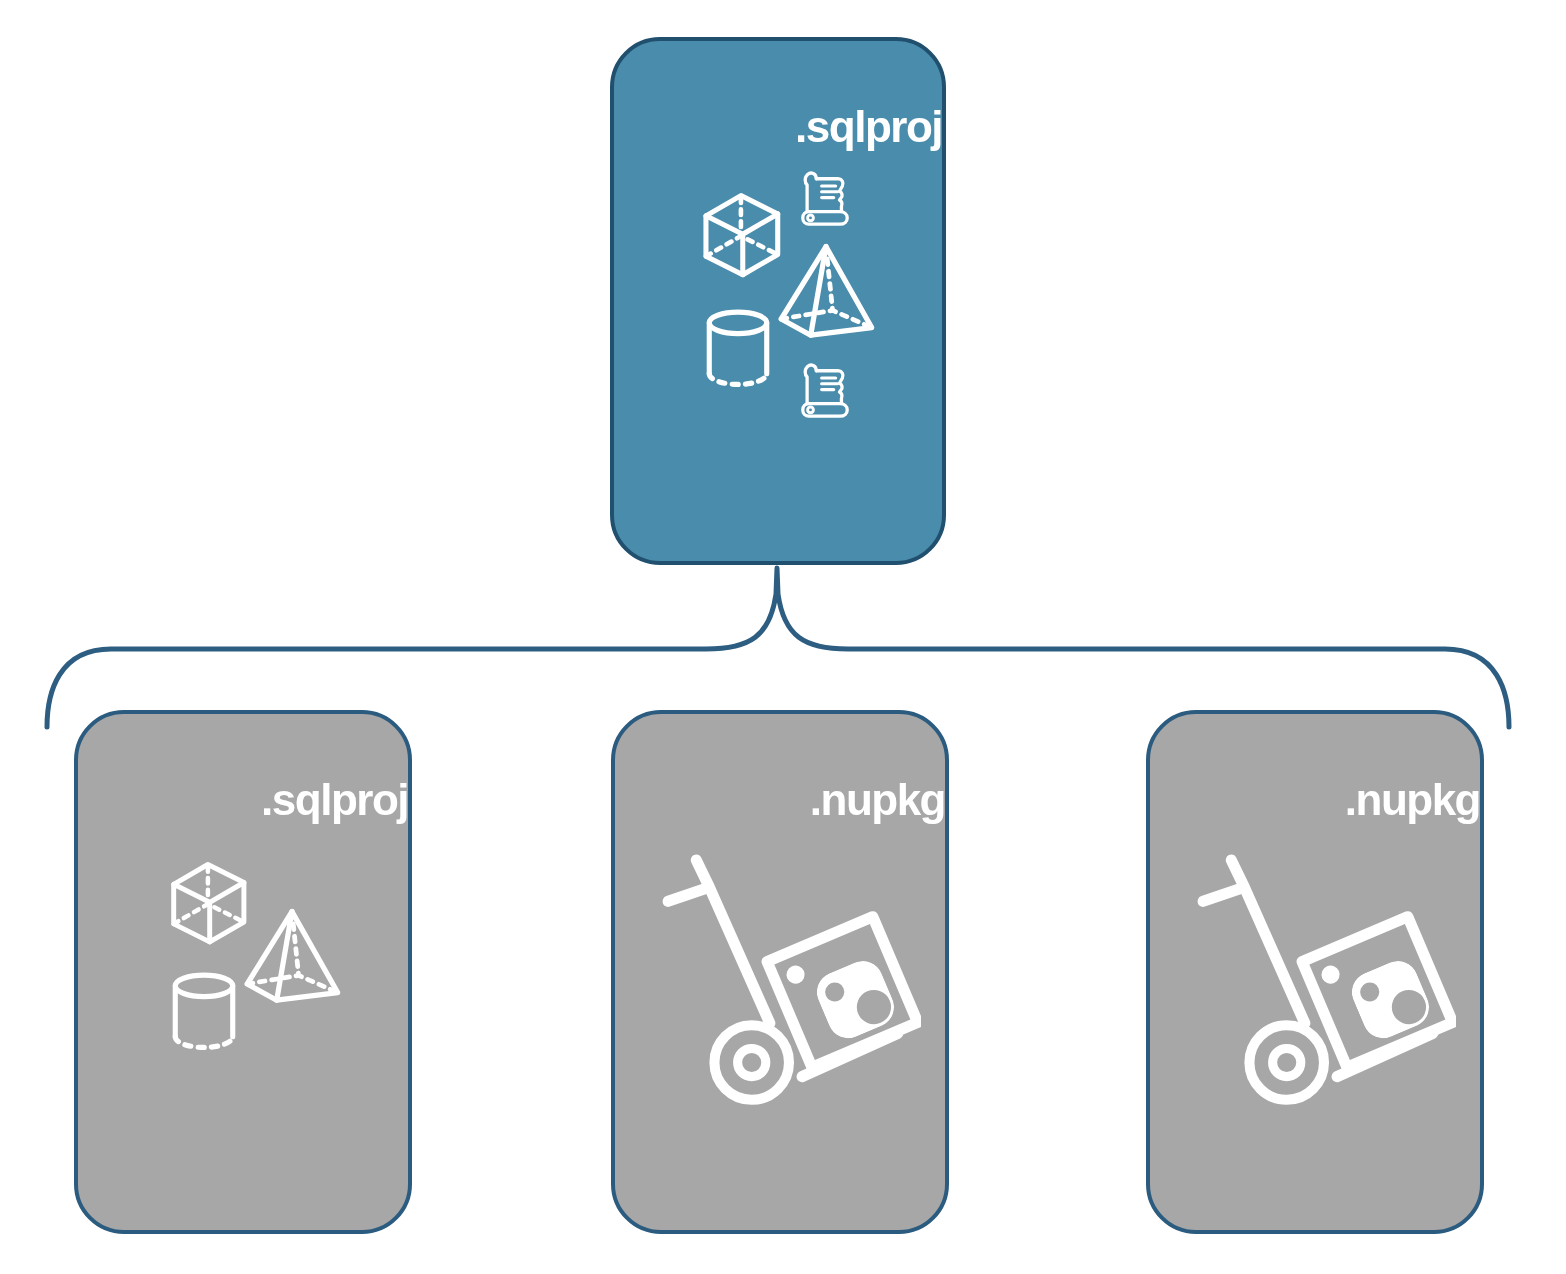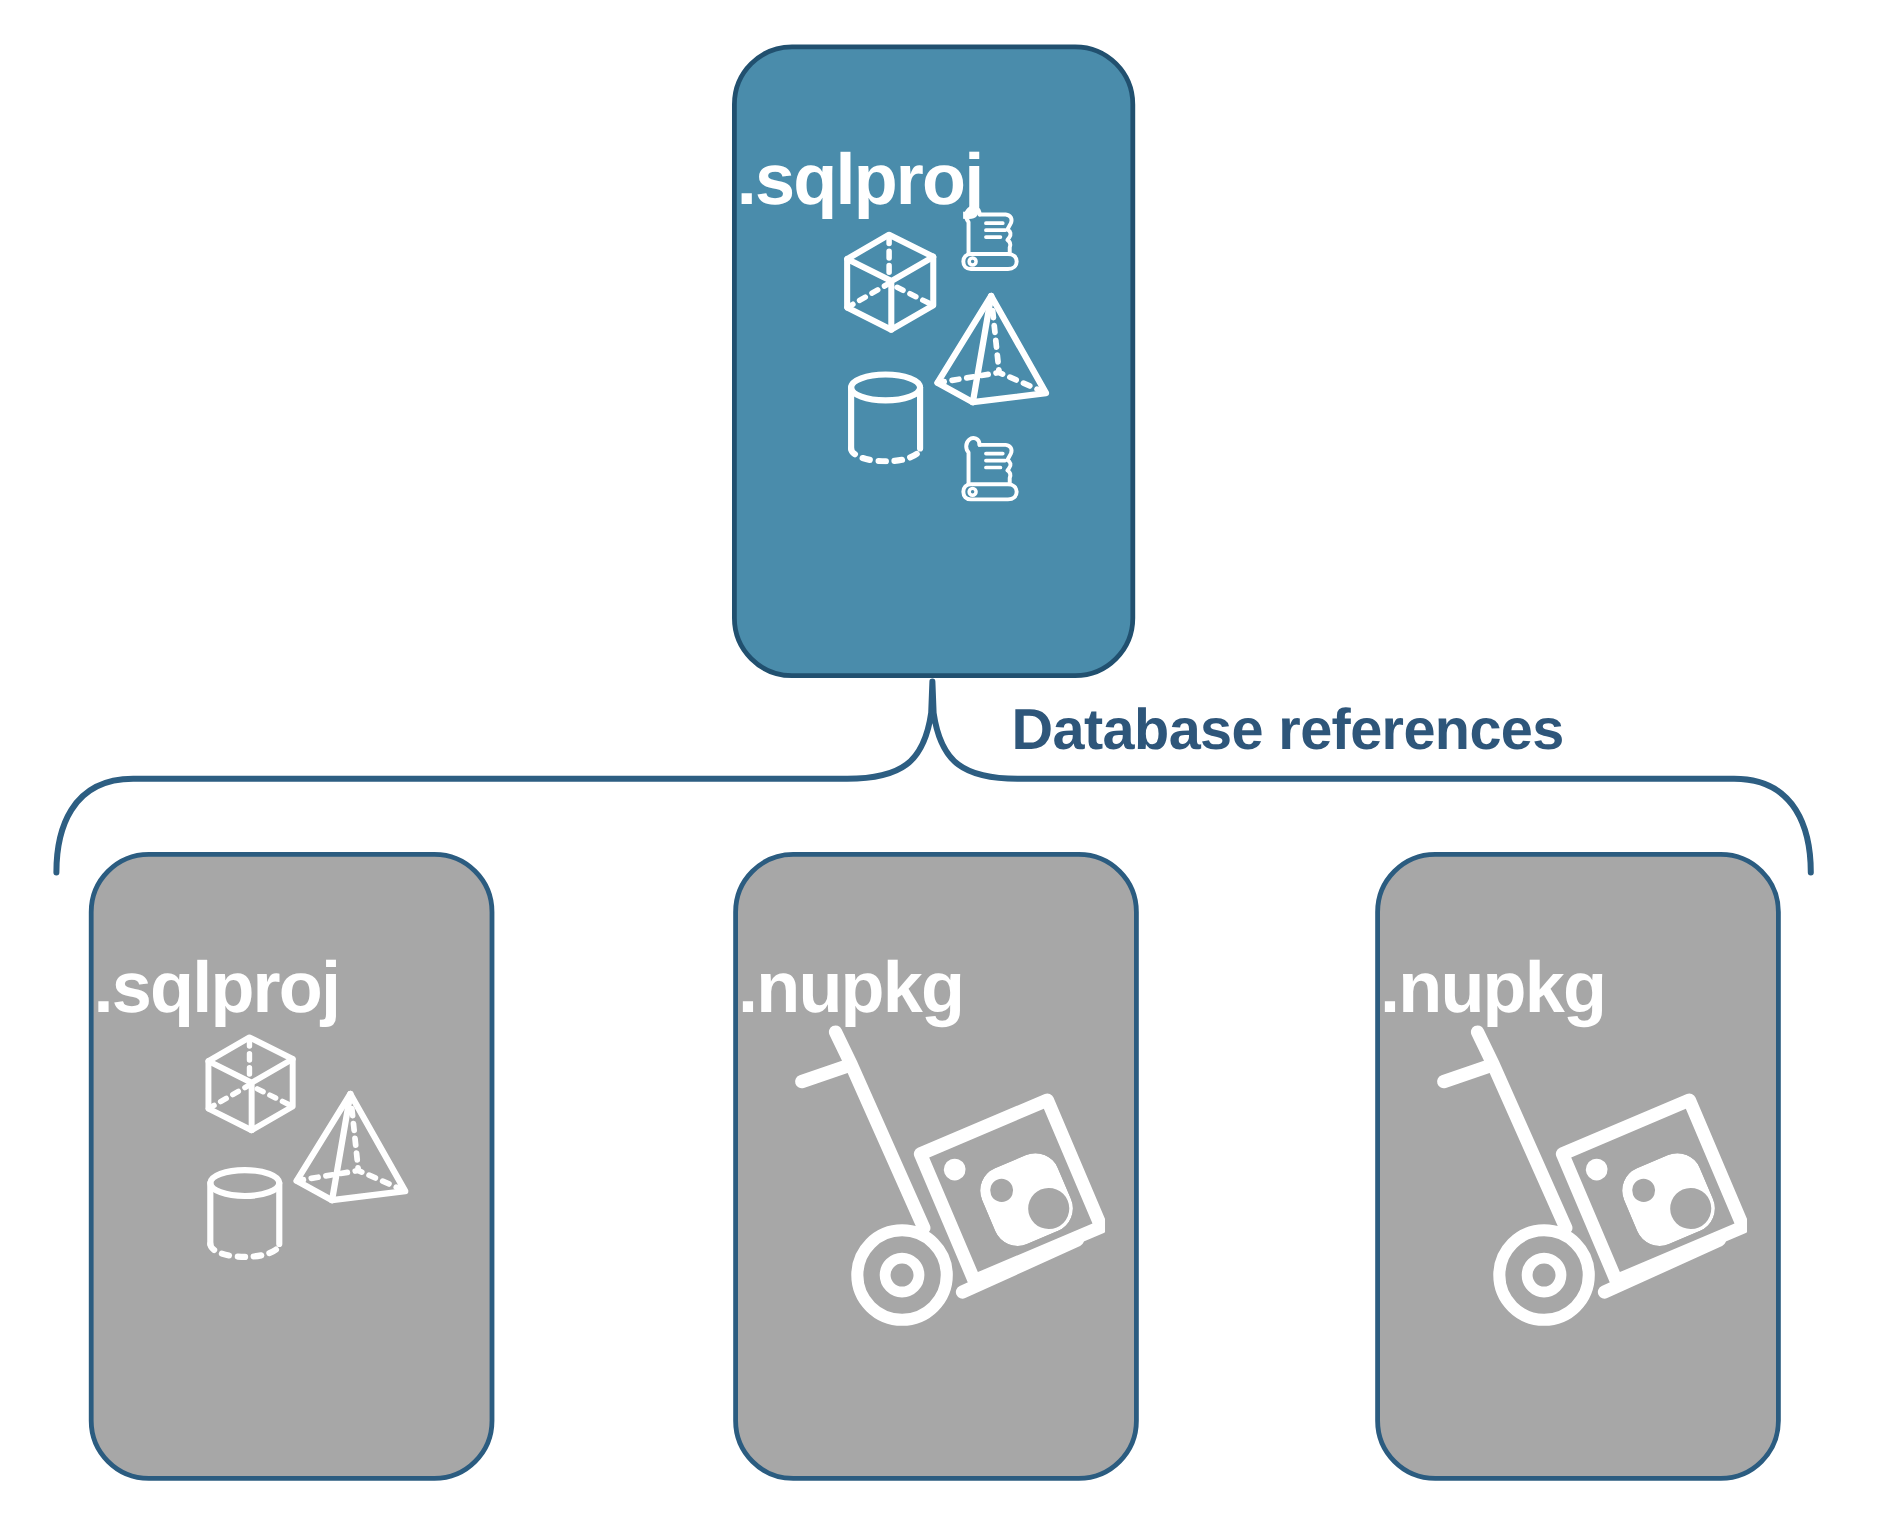--- a/index.html
+++ b/index.html
@@ -4,22 +4,22 @@
 <style>
   html,body{margin:0;padding:0;background:#fff;}
   .canvas{
     position:relative;width:1566px;height:1274px;background:#fff;overflow:hidden;
     font-family:"Liberation Sans",sans-serif;
   }
   .card{position:absolute;box-sizing:border-box;border-radius:50px;}
   .card--blue{background:var(--card-blue-fill,#4A8CAB);border:4px solid var(--card-blue-border,#21506F);}
   .card--gray{background:var(--card-gray-fill,#A7A7A7);border:4px solid var(--card-gray-border,#2B5C80);}
   .card__title{
-    position:absolute;left:0;right:0;top:24px;text-align:left;
-    font-weight:700;font-size:60px;letter-spacing:-1.5px;
+    position:absolute;left:0;right:0;top:24px;text-align:right;
+    font-weight:700;font-size:44px;letter-spacing:-1.5px;
     color:var(--title-text,#FFFFFF);line-height:1.15;
   }
   .icon{position:absolute;color:var(--icon-stroke,#FFFFFF);}
   .brace-svg{position:absolute;left:0;top:0;pointer-events:none;}
   .brace-path{fill:none;stroke:var(--brace-stroke,#2D5E82);stroke-width:5;stroke-linecap:round;stroke-linejoin:round;}
   .connector-label{
     position:absolute;left:843px;top:581px;
     font-weight:700;font-size:48px;letter-spacing:-0.5px;
     color:var(--label-text,#2E567A);white-space:nowrap;
   }
@@ -97,21 +97,20 @@
     <svg class="icon" style="left:182px;top:320px;width:58px;height:62px;" viewBox="0 0 60 64">
         <use href="#sym-scroll"></use>
       </svg>
   </section>
 
   <svg class="brace-svg" width="1566" height="1274" viewBox="0 0 1566 1274">
     <path class="brace-path" d="M47,727 C47,692 59,649 111,649 L706,649 C750,649 770,636 776,594 L777,568 L778,594
              C784,636 804,649 848,649 L1445,649 C1497,649 1509,692 1509,727"></path>
   </svg>
 
-  <div class="connector-label">Database references</div>
 
   <section class="card card--gray" style="left:74px;top:710px;width:338px;height:524px;">
     <h2 class="card__title">.sqlproj</h2>
     <svg class="icon" style="left:84px;top:146px;width:90px;height:90px;" viewBox="0 0 100 100">
         <use href="#sym-cube"></use>
       </svg>
     <svg class="icon" style="left:160px;top:190px;width:106px;height:100px;" viewBox="0 0 110 105">
         <use href="#sym-pyramid"></use>
       </svg>
     <svg class="icon" style="left:92px;top:258px;width:68px;height:78px;" viewBox="0 0 66 76">

